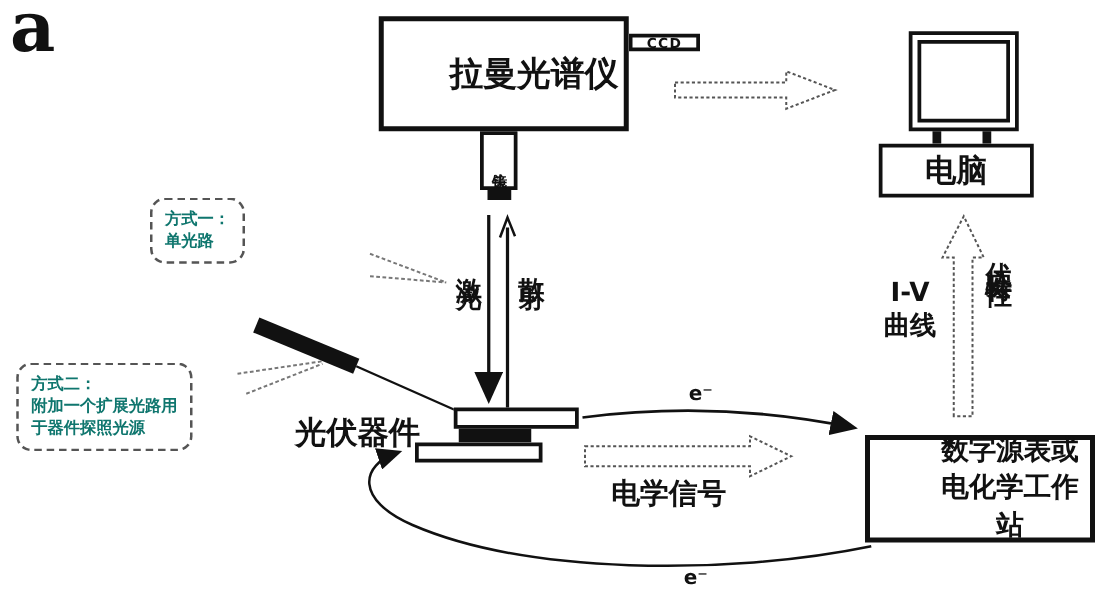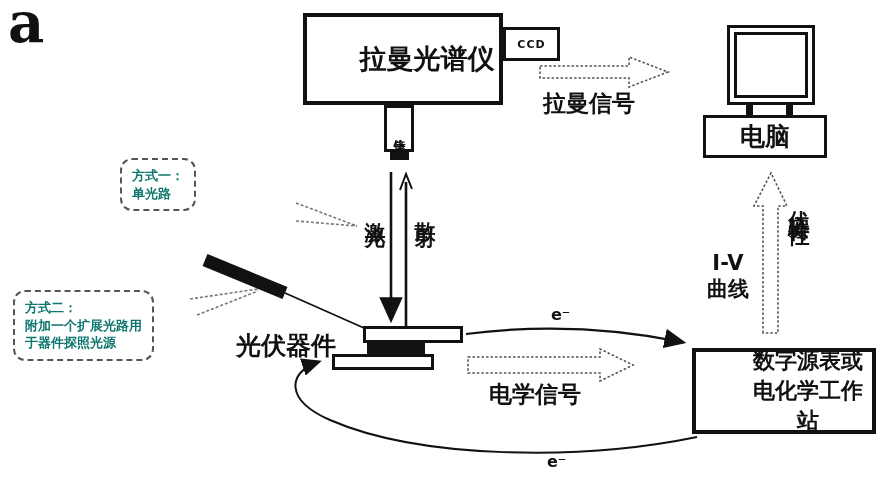--- a/index.html
+++ b/index.html
@@ -64,30 +64,29 @@
 
     <path d="M697,437 C580,461 420,459 330,420 C284,400 288,372 318,362" fill="none" stroke="#111" stroke-width="2" marker-end="url(#arrSolid)"></path>
   </svg>
 
   <div class="fig-label" style="left:8px;top:-6px;">a</div>
 
   <div class="box thick" style="left:303px;top:13px;width:200px;height:92px;font-size:27px;">
     <span>拉曼光谱仪</span>
   </div>
 
-  <div class="box" style="left:503px;top:27px;width:57px;height:34px;font-size:11px;letter-spacing:1px;">
+  <div class="box" style="left:503px;top:27px;width:57px;height:14px;font-size:11px;letter-spacing:1px;">
     <span>CCD</span>
   </div>
 
   <div class="box" style="left:384px;top:105px;width:30px;height:47px;font-size:12px;">
     <span class="vtext">镜头</span>
   </div>
   <div class="abs solid-fill" style="left:390px;top:152px;width:19px;height:8px;"></div>
 
-  <div class="lbl" style="left:543px;top:88px;font-size:23px;">拉曼信号</div>
 
   <div class="box" style="left:727px;top:25px;width:88px;height:80px;">
     <div class="monitor-inner"></div>
   </div>
   <div class="abs solid-fill" style="left:746px;top:105px;width:7px;height:10px;"></div>
   <div class="abs solid-fill" style="left:786px;top:105px;width:7px;height:10px;"></div>
 
   <div class="box" style="left:703px;top:115px;width:124px;height:43px;font-size:25px;">
     <span>电脑</span>
   </div>
@@ -115,20 +114,20 @@
   <div class="lbl" style="left:551px;top:305px;font-size:16px;">e⁻</div>
   <div class="lbl" style="left:547px;top:452px;font-size:16px;">e⁻</div>
 
   <div class="lbl" style="left:489px;top:379px;font-size:23px;">电学信号</div>
 
   <div class="box thick" style="left:692px;top:348px;width:184px;height:86px;font-size:22px;line-height:1.35;flex-direction:column;">
     <div>数字源表或</div>
     <div>电化学工作站</div>
   </div>
 
-  <div class="lbl" style="left:698px;top:221px;font-size:21px;text-align:center;width:60px;line-height:1.25;margin-top:29px;">
+  <div class="lbl" style="left:698px;top:221px;font-size:21px;text-align:center;width:60px;line-height:1.25;">
     <div>I-V</div>
     <div>曲线</div>
   </div>
 
   <div class="lbl vtext" style="left:785px;top:193px;font-size:21px;letter-spacing:5px;">伏安特性</div>
 
 </div>
 
 </body></html>

